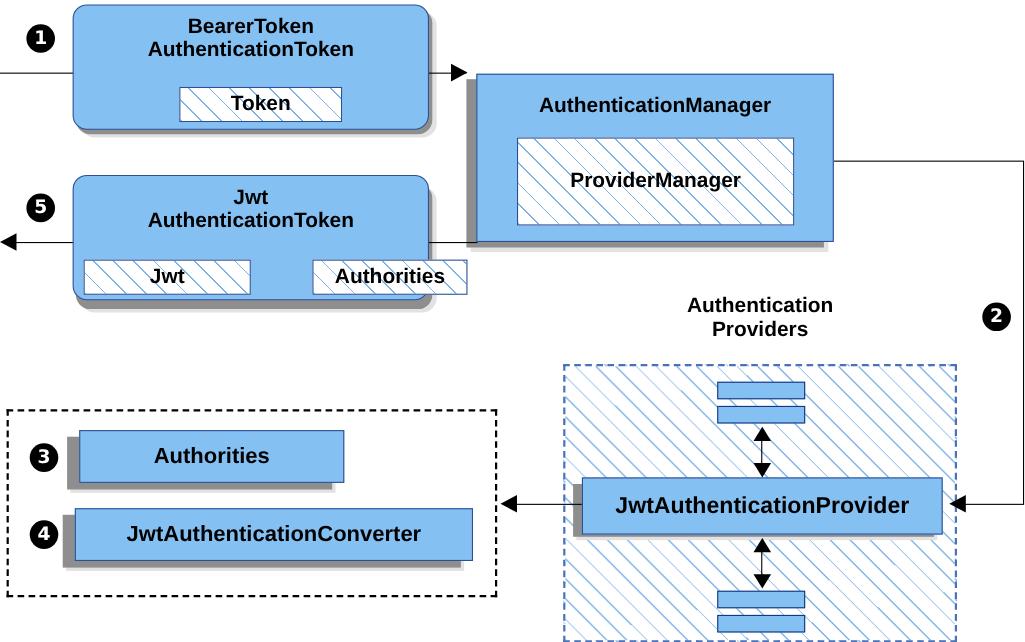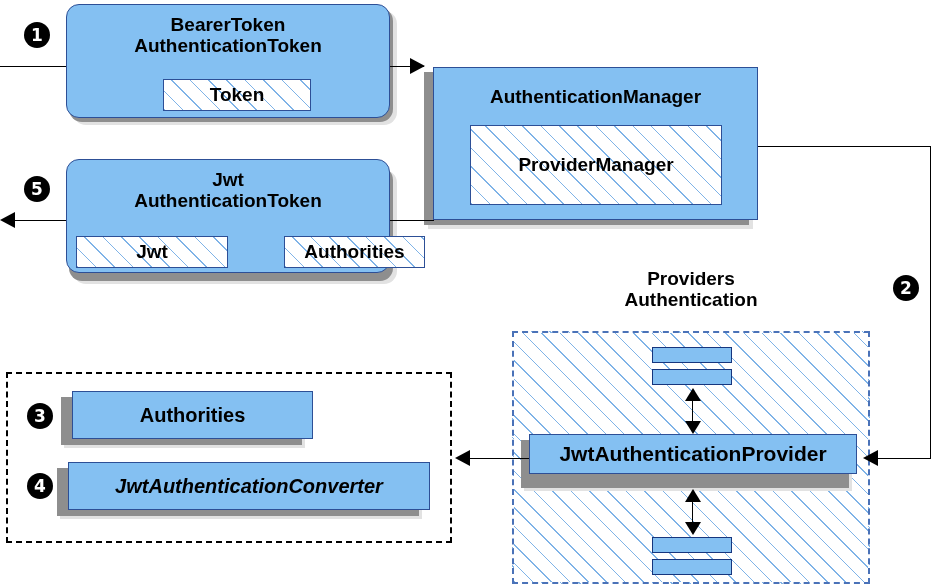--- a/index.html
+++ b/index.html
@@ -161,36 +161,36 @@
   </div>
   <div class="inner-box hatch" style="left:470px;top:125px;width:252px;height:80px;font-size:19px;">ProviderManager</div>
 
   <div class="line-h" style="left:758px;top:146px;width:172px;"></div>
   <div class="line-v" style="left:930px;top:146px;height:313px;"></div>
   <div class="line-h" style="left:876px;top:458px;width:54px;"></div>
   <div class="arrow arrow-left" style="left:863px;top:450px;"></div>
   <div class="step" style="left:893px;top:275px;">2</div>
 
   <div class="grp-title" style="left:512px;top:268px;width:358px;font-size:19px;">
+    <div>Authentication</div>
     <div>Providers</div>
-    <div>Authentication</div>
   </div>
 
   <div class="dashed-blue hatch" style="left:512px;top:331px;width:358px;height:253px;"></div>
 
   <div class="mini-bar" style="left:652px;top:347px;width:80px;height:16px;"></div>
   <div class="mini-bar" style="left:652px;top:369px;width:80px;height:16px;"></div>
 
   <div class="line-v" style="left:692px;top:394px;height:34px;"></div>
   <div class="arrow arrow-up" style="left:685px;top:388px;"></div>
   <div class="arrow arrow-down" style="left:685px;top:421px;"></div>
 
   <div class="shadow-light" style="left:524px;top:443px;width:328px;height:48px;"></div>
   <div class="shadow-dark" style="left:521px;top:440px;width:328px;height:48px;"></div>
-  <div class="node" style="left:529px;top:434px;width:328px;height:40px;font-size:21px;text-align:right;">
+  <div class="node" style="left:529px;top:434px;width:328px;height:52px;font-size:21px;text-align:right;">
     <div class="label">JwtAuthenticationProvider</div>
   </div>
 
   <div class="line-v" style="left:692px;top:495px;height:34px;"></div>
   <div class="arrow arrow-up" style="left:685px;top:489px;"></div>
   <div class="arrow arrow-down" style="left:685px;top:522px;"></div>
 
   <div class="mini-bar" style="left:652px;top:537px;width:80px;height:16px;"></div>
   <div class="mini-bar" style="left:652px;top:559px;width:80px;height:16px;"></div>
 
@@ -202,21 +202,21 @@
   <div class="step" style="left:27px;top:403px;">3</div>
   <div class="shadow-light" style="left:64px;top:400px;width:241px;height:48px;"></div>
   <div class="shadow-dark" style="left:61px;top:397px;width:241px;height:48px;"></div>
   <div class="node" style="left:72px;top:391px;width:241px;height:48px;font-size:20px;">
     <div class="label">Authorities</div>
   </div>
 
   <div class="step" style="left:27px;top:473px;">4</div>
   <div class="shadow-light" style="left:60px;top:471px;width:362px;height:48px;"></div>
   <div class="shadow-dark" style="left:57px;top:468px;width:362px;height:48px;"></div>
-  <div class="node" style="left:68px;top:462px;width:362px;height:48px;font-size:20px;font-style:italic;">
+  <div class="node" style="left:68px;top:462px;width:362px;height:48px;font-size:20px;">
     <div class="label">JwtAuthenticationConverter</div>
   </div>
 
   <div class="shadow-light rounded" style="left:73px;top:170px;width:324px;height:114px;"></div>
   <div class="shadow-dark rounded" style="left:69px;top:167px;width:324px;height:114px;"></div>
   <div class="node rounded" style="left:66px;top:159px;width:324px;height:114px;flex-direction:column;justify-content:flex-start;padding-top:9px;">
     <div class="label" style="font-size:19px;">Jwt</div>
     <div class="label" style="font-size:19px;">AuthenticationToken</div>
   </div>
   <div class="inner-box hatch" style="left:76px;top:236px;width:152px;height:32px;font-size:19px;">Jwt</div>

